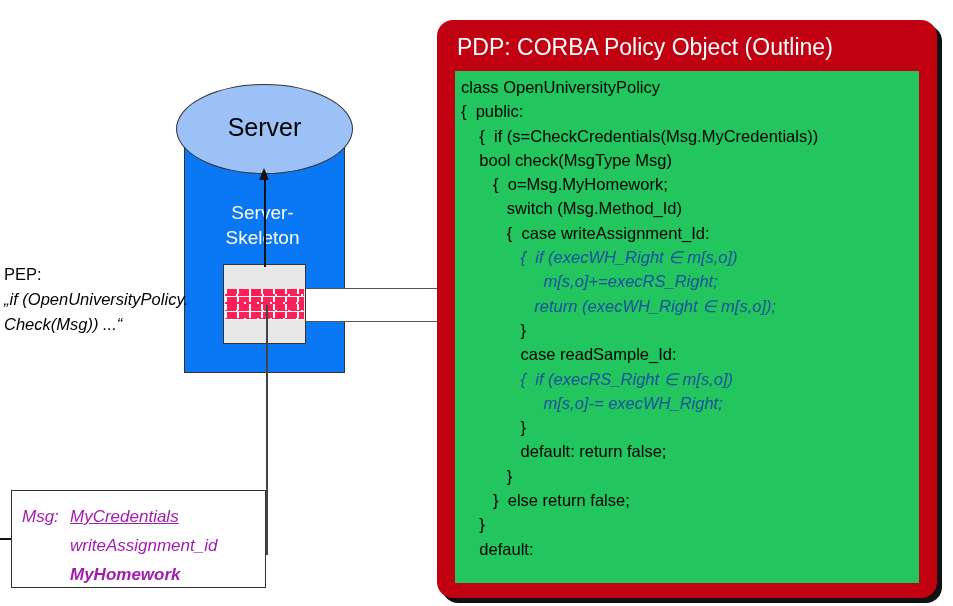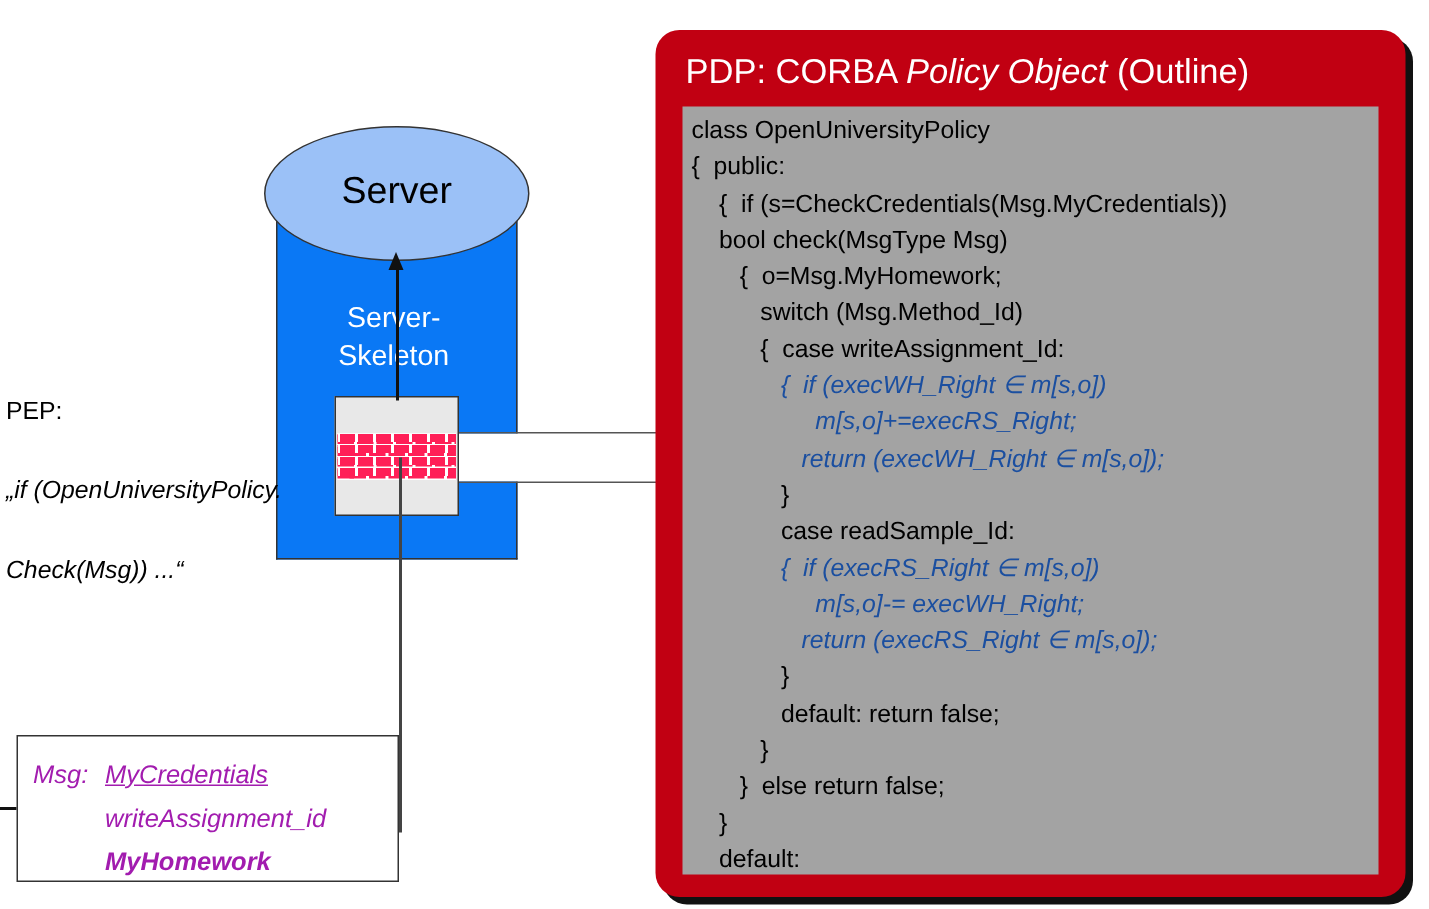--- a/index.html
+++ b/index.html
@@ -30,29 +30,29 @@
   .pdp-title {
     position: absolute;
     left: 20px;
     top: 12px;
     width: 470px;
     color: #ffffff;
     font-size: 23px;
     line-height: 30px;
     white-space: nowrap;
   }
-  .pdp-title .it { font-style: italic; }
+  .pdp-title .it { }
 
   .pdp-code {
     position: absolute;
     left: 18px;
     top: 51px;
     width: 464px;
     height: 512px;
-    background: #a3a3a3;
+    background: #22c55e;
     overflow: hidden;
     padding: 4px 0 0 0;
     box-sizing: border-box;
   }
   .code-line {
     font-size: 16.5px;
     line-height: 24.3px;
     white-space: pre;
     color: #000000;
     padding-left: 6px;
@@ -203,21 +203,21 @@
   .pep-label {
     position: absolute;
     left: 4px;
     top: 262px;
     width: 215px;
     font-size: 16.5px;
     line-height: 25px;
     color: #000000;
   }
   .pep-label .l1 { font-style: normal; }
-  .pep-label .l2, .pep-label .l3 { font-style: italic; margin-top: 28px; }
+  .pep-label .l2, .pep-label .l3 { font-style: italic; }
 
   
   .msg-box {
     position: absolute;
     left: 11px;
     top: 490px;
     width: 255px;
     height: 98px;
     border: 1.5px solid #333;
     background: #ffffff;
@@ -333,21 +333,20 @@
       <div class="code-line">       {  o=Msg.MyHomework;</div>
       <div class="code-line">          switch (Msg.Method_Id)</div>
       <div class="code-line">          {  case writeAssignment_Id:</div>
       <div class="code-line blue">             {  if (execWH_Right ∈ m[s,o])</div>
       <div class="code-line blue">                  m[s,o]+=execRS_Right;</div>
       <div class="code-line blue">                return (execWH_Right ∈ m[s,o]);</div>
       <div class="code-line">             }</div>
       <div class="code-line">             case readSample_Id:</div>
       <div class="code-line blue">             {  if (execRS_Right ∈ m[s,o])</div>
       <div class="code-line blue">                  m[s,o]-= execWH_Right;</div>
-      <div class="code-line blue">                return (execRS_Right ∈ m[s,o]);</div>
       <div class="code-line">             }</div>
       <div class="code-line">             default: return false;</div>
       <div class="code-line">          }</div>
       <div class="code-line">       }  else return false;</div>
       <div class="code-line">    }</div>
       <div class="code-line">    default:</div>
     </div>
 </div>
 
 </body></html>

